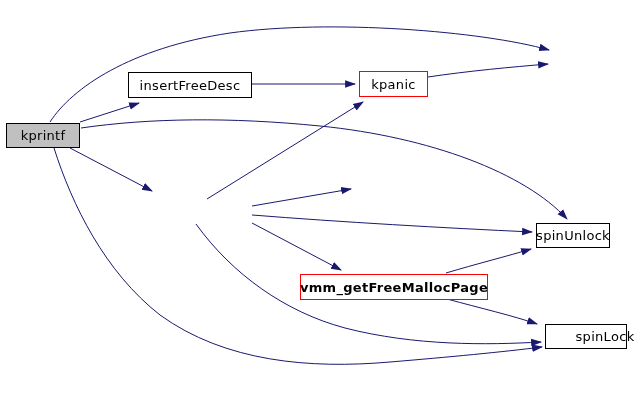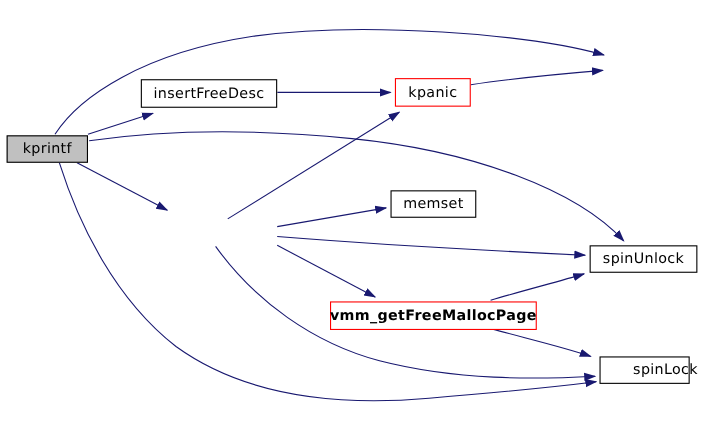--- a/index.html
+++ b/index.html
@@ -71,21 +71,20 @@
   </svg>
 
   <div class="node node-focus" style="left:6px;   top:123px; width:74px;  height:25px;">kprintf</div>
 
   <div class="node node-highlight" style="left:359px; top:71px; width:69px; height:26px;">kpanic</div>
 
   <div class="node" style="left:128px; top:72px;  width:124px; height:26px;">insertFreeDesc</div>
 
 
 
-  <div class="node" style="left:355px; top:173px; width:78px;  height:25px;">memset</div>
 
-  <div class="node" style="left:536px; top:223px; width:98px;  height:25px;">spinUnlock</div>
+  <div class="node" style="left:536px; top:223px; width:74px;  height:25px;">spinUnlock</div>
 
   <div class="node node-highlight" style="left:300px; top:274px; width:188px; height:26px;font-weight:bold;">vmm_getFreeMallocPage</div>
 
   <div class="node" style="left:545px; top:324px; width:82px;  height:25px;padding-left:38px;">spinLock</div>
 
 </div>
 
 </body></html>

